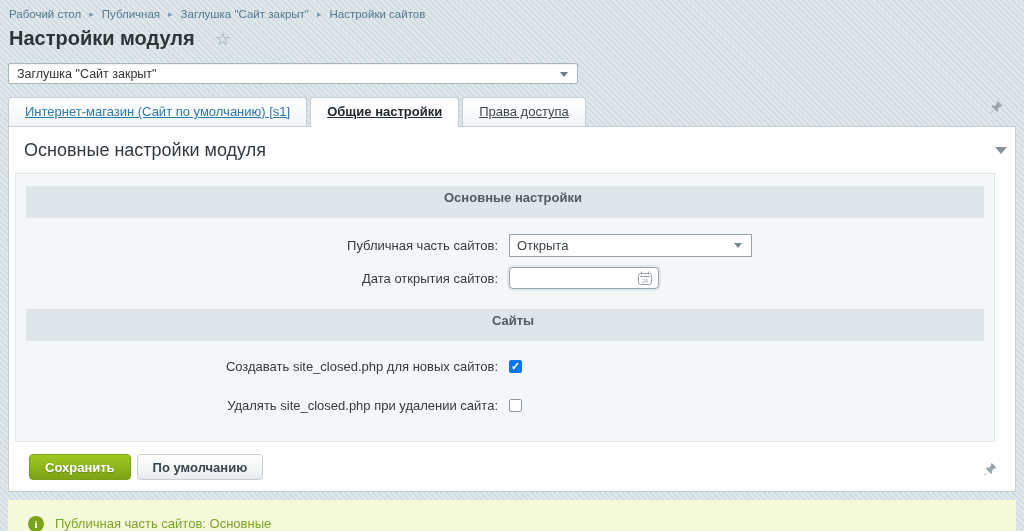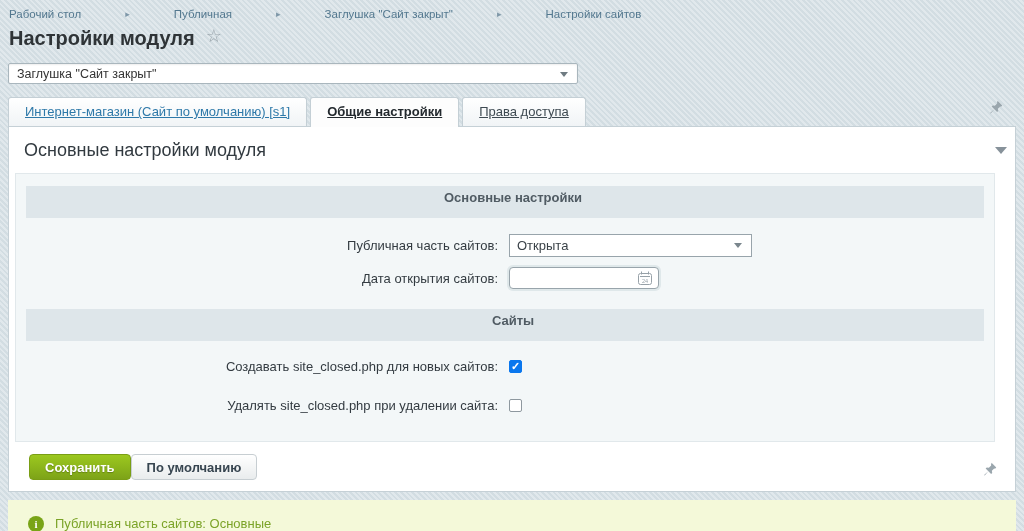--- a/index.html
+++ b/index.html
@@ -6,26 +6,26 @@
   html, body { width: 1024px; height: 531px; }
   body {
     font-family: "Liberation Sans", sans-serif;
     background-color: #d8e2e7;
     background-image: repeating-linear-gradient(45deg, rgba(255,255,255,0.22) 0 2px, rgba(120,140,150,0.06) 2px 4px);
     position: relative;
     overflow: hidden;
   }
 
   
-  .breadcrumb { padding: 8px 0 0 9px; font-size: 11.5px; color: #53788f; display: flex; align-items: center; gap: 36px; }
+  .breadcrumb { padding: 8px 0 0 9px; font-size: 11.5px; color: #53788f; display: flex; align-items: center; }
   .crumb { cursor: pointer; }
   .crumb-sep { margin: 0 8px; font-size: 9px; color: #7e97a8; }
 
   
-  .title-row { margin: 7px 0 12px 9px; display: flex; gap: 11px; }
+  .title-row { margin: 7px 0 12px 9px; display: flex; align-items: center; gap: 20px; }
   .page-title { font-size: 20px; font-weight: bold; color: #2f3437; }
   .fav-star { font-size: 18px; color: #98a3aa; cursor: pointer; line-height: 1; }
 
   
   .module-select { position: relative; margin: 13px 0 0 8px; width: 570px; height: 21px;
     background: #fff; border: 1px solid #a9b6bd; border-radius: 2px;
     display: flex; align-items: center; padding: 0 22px 0 8px; font-size: 12.5px; color: #333;
     box-shadow: inset 0 1px 2px rgba(0,0,0,0.07); cursor: pointer; }
   .arrow-down { width: 0; height: 0; border-left: 4px solid transparent; border-right: 4px solid transparent; border-top: 5px solid #6f7b82; }
   .module-select .arrow-down { position: absolute; right: 9px; top: 8px; }
@@ -66,21 +66,21 @@
   .date-box { width: 150px; height: 22px; border: 1px solid #98a4ab; border-radius: 4px; background: #fff;
     box-shadow: 0 0 0 2px rgba(200,212,218,0.45); display: flex; align-items: center; padding: 0 6px 0 4px; }
   .date-box input { border: none; outline: none; flex: 1; height: 18px; font-size: 13px; font-family: "Liberation Sans", sans-serif; color: #333; background: transparent; min-width: 0; }
   .cal-icon { flex: 0 0 auto; cursor: pointer; display: flex; }
 
   .cb { width: 13px; height: 13px; border: 1px solid #8e989f; border-radius: 2px; background: #fff; position: relative; cursor: pointer; }
   .cb.checked { background: #0a77ee; border-color: #0a77ee; }
   .cb.checked::after { content: "\2713"; color: #fff; font-size: 11px; font-weight: bold; position: absolute; left: 1px; top: -1px; }
 
   
-  .btn-row { display: flex; align-items: center; padding: 12px 14px 2px 20px; }
+  .btn-row { display: flex; align-items: center; gap: 6px; padding: 12px 14px 2px 20px; }
   .btn { height: 26px; padding: 0 15px; border-radius: 4px; font-size: 13px; font-weight: bold;
     cursor: pointer; font-family: "Liberation Sans", sans-serif; }
   .btn-save { background: linear-gradient(#9cc81f, #7da318); border: 1px solid #7a9e15; color: #fff; text-shadow: 0 1px 1px rgba(0,0,0,0.25); }
   .btn-default { background: linear-gradient(#ffffff, #e9eced); border: 1px solid #c7ced2; color: #374550; }
 
   
   .note { margin: 8px; height: 47px; background: #f4f9d9; display: flex; align-items: center; gap: 11px; padding-left: 20px; }
   .note-icon { width: 16px; height: 16px; border-radius: 50%; background: #79a417; color: #fff;
     font-size: 11px; font-weight: bold; font-family: "Liberation Serif", serif;
     display: flex; align-items: center; justify-content: center; flex: 0 0 auto; }

